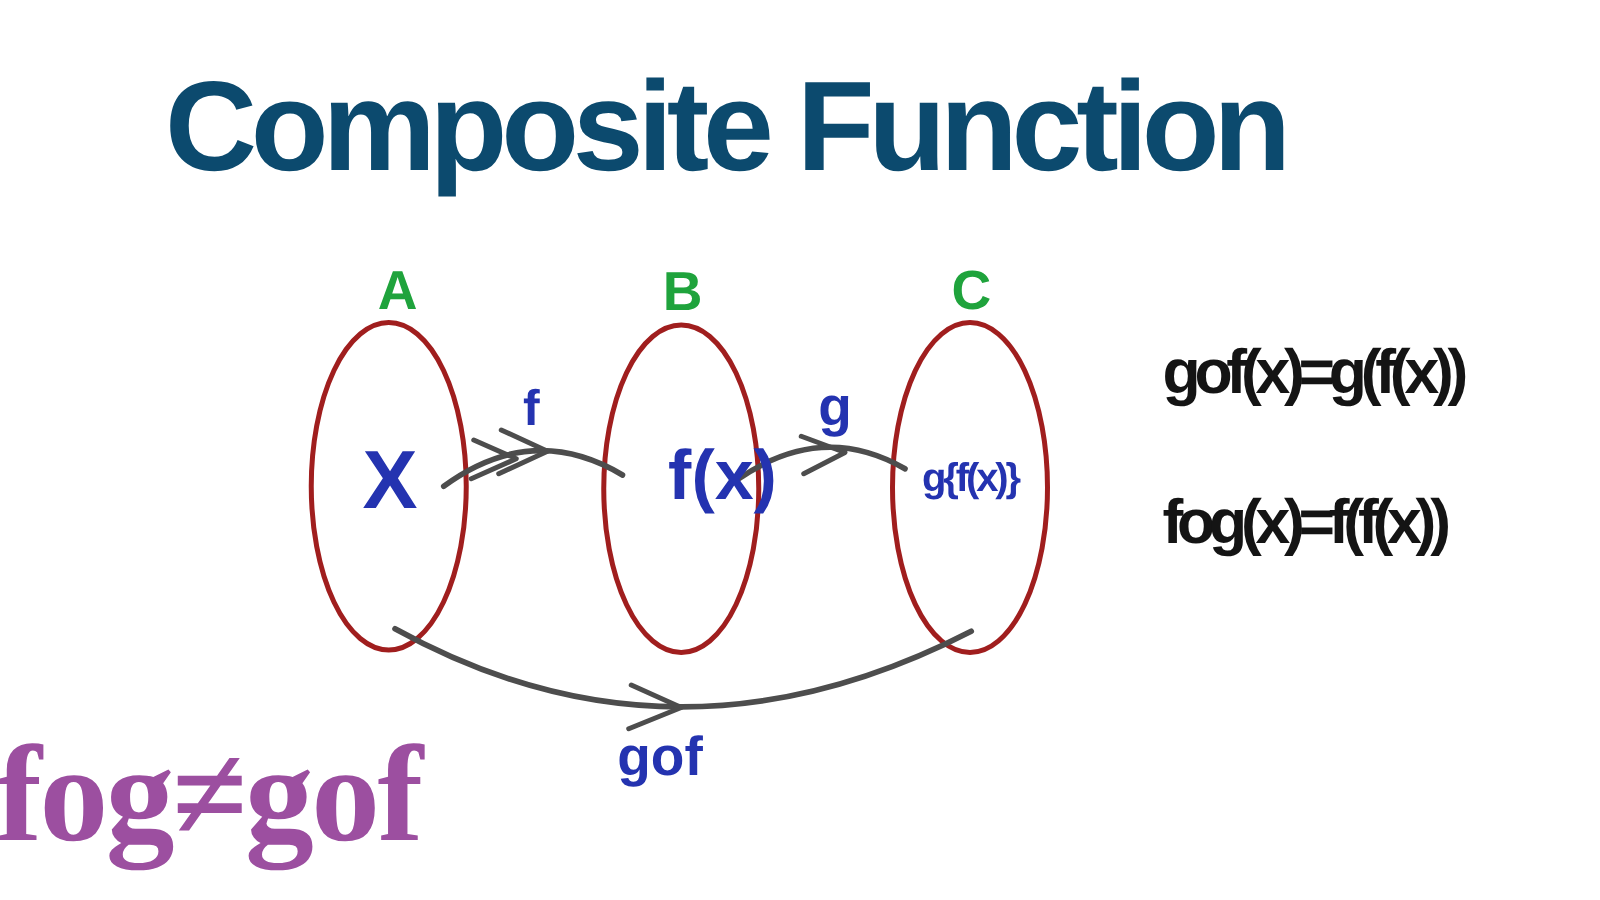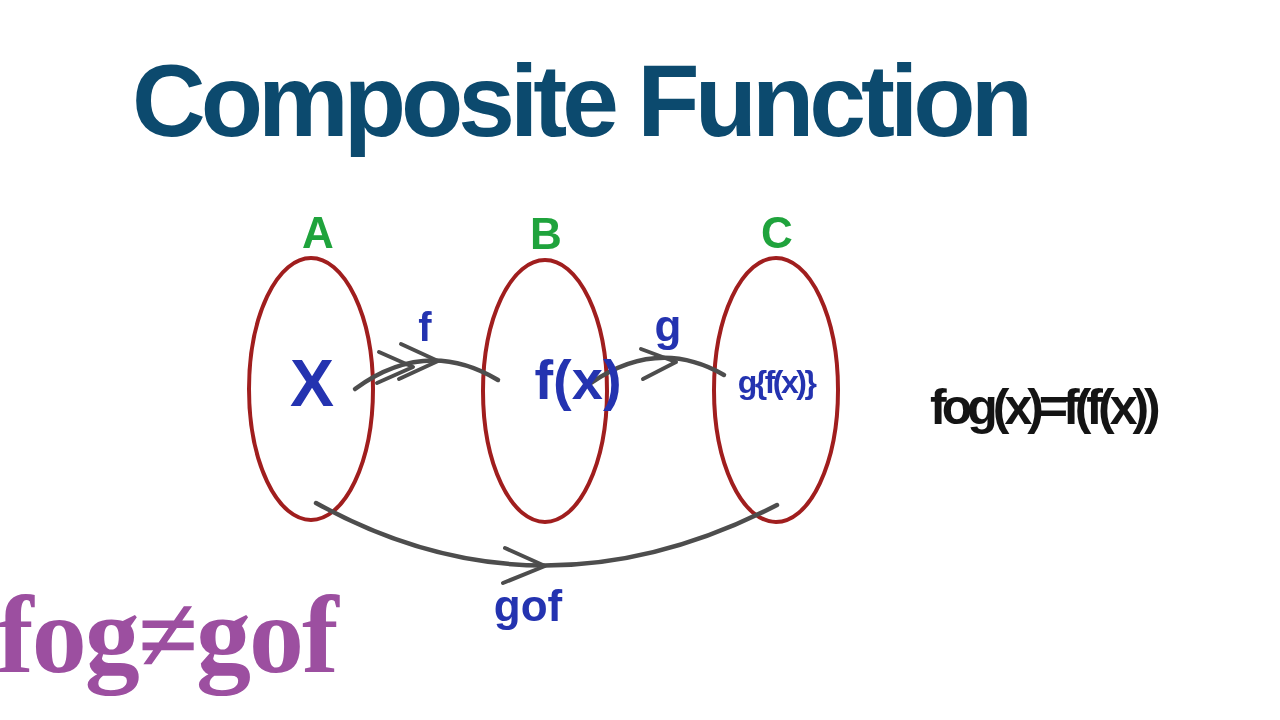--- a/index.html
+++ b/index.html
@@ -30,21 +30,21 @@
   #el-gfx{left:776px; top:366px; font-size:32px; letter-spacing:-2.5px;}
   #lbl-f{left:425px; top:307px; font-size:40px;}
   #lbl-g{left:668px; top:304px; font-size:44px;}
   #lbl-gof{left:528px; top:584px; font-size:44px;}
   .formula{
     left:930px;
     font-size:50px; font-weight:bold; letter-spacing:-5px;
     color:#141414; z-index:3;
   }
   #formula-1{top:272px;}
-  #formula-2{top:382px;}
+  #formula-2{top:392px;}
   #inequality{
     left:-3px; top:580px;
     font-family:"Liberation Serif", serif;
     font-size:110px; font-weight:bold; letter-spacing:-2px;
     color:#9C4FA0; z-index:3;
   }
   #diagram-svg{position:absolute; left:0; top:0; z-index:1;}
 </style>
 </head>
 <body>
@@ -75,17 +75,18 @@
   <div class="abs centered set-label" style="left:777px;top:211px;">C</div>
 
   <div id="el-x" class="abs centered blue-label">X</div>
   <div id="el-fx" class="abs centered blue-label">f(x)</div>
   <div id="el-gfx" class="abs centered blue-label">g{f(x)}</div>
 
   <div id="lbl-f" class="abs centered blue-label">f</div>
   <div id="lbl-g" class="abs centered blue-label">g</div>
   <div id="lbl-gof" class="abs centered blue-label">gof</div>
 
+  <div id="formula-1" class="abs formula">gof(x)=g(f(x))</div>
   <div id="formula-2" class="abs formula">fog(x)=f(f(x))</div>
 
   <div id="inequality" class="abs">fog≠gof</div>
 
 </div>
 
 </body></html>

